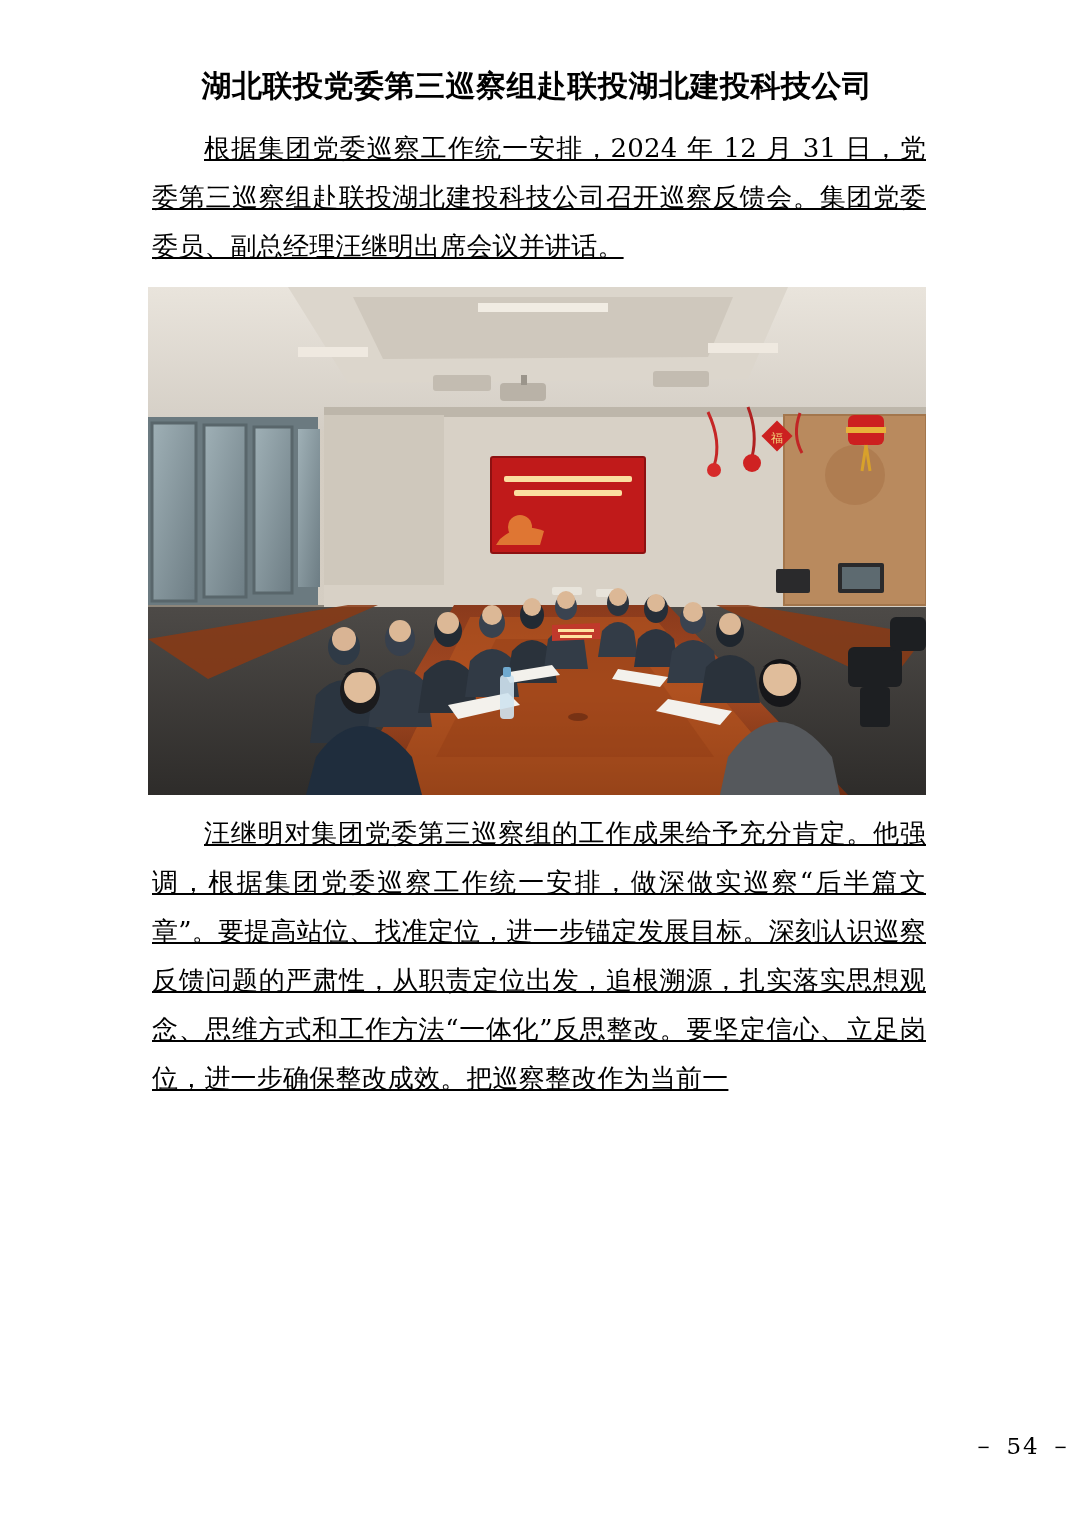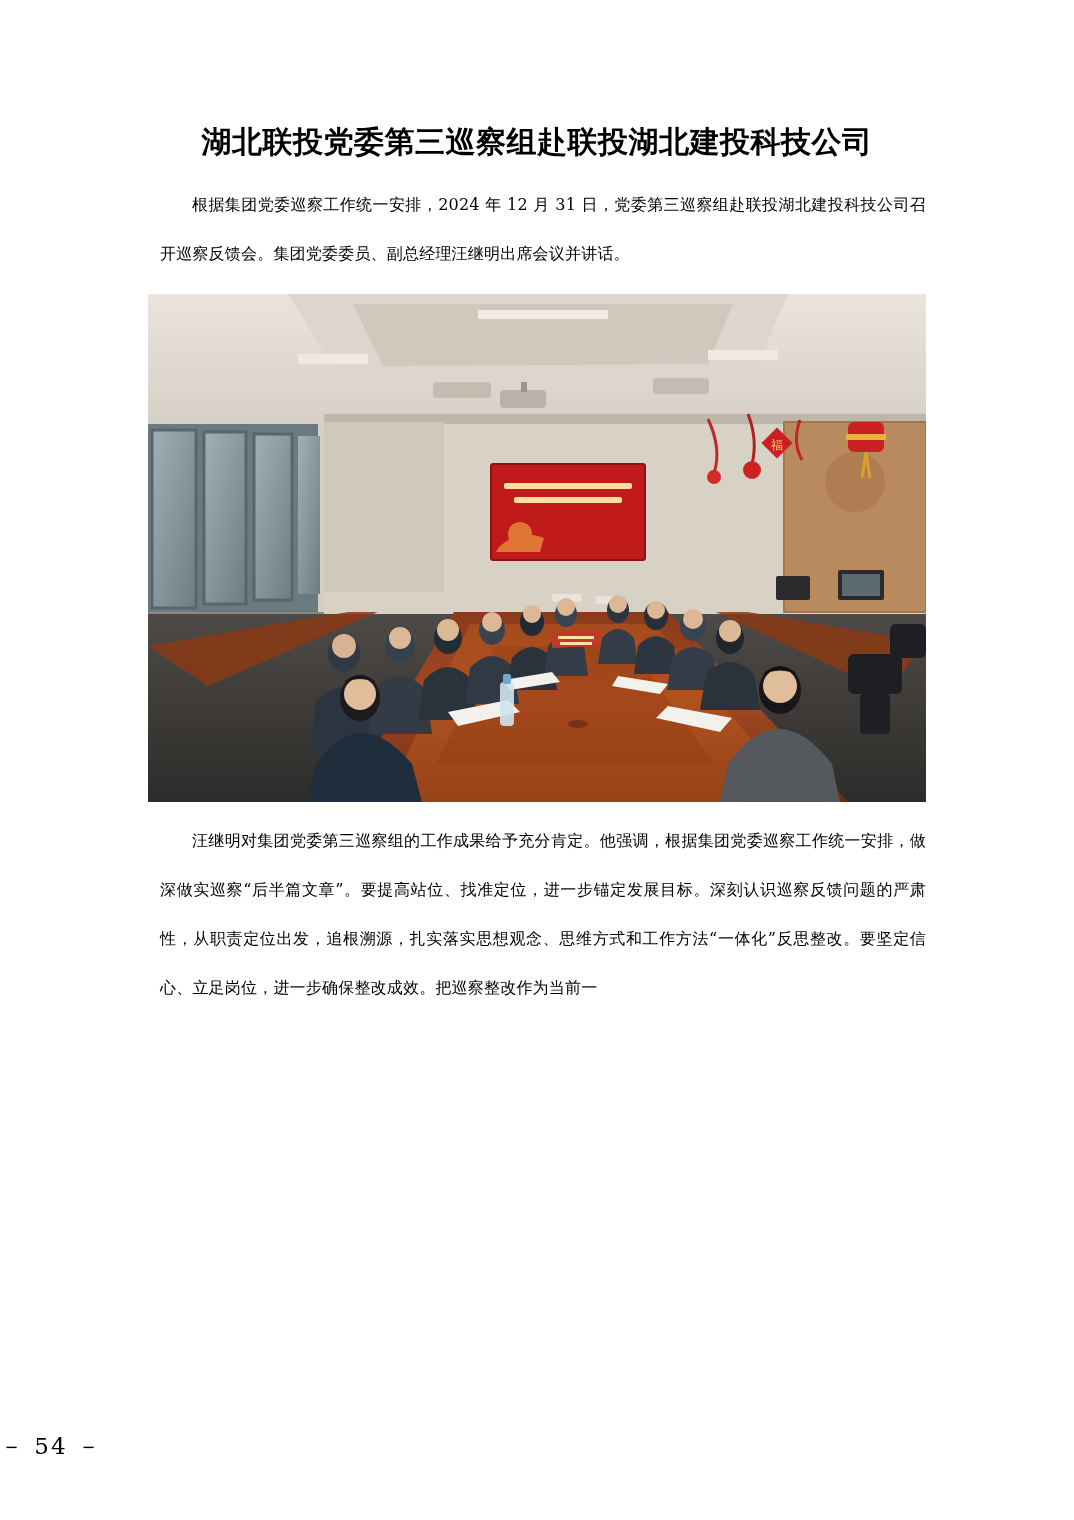--- a/index.html
+++ b/index.html
@@ -12,62 +12,63 @@
     height: 1520px;
     font-family: "Liberation Serif", serif;
     color: #000000;
     position: relative;
     overflow: hidden;
   }
   .page {
     width: 1074px;
     height: 1520px;
     box-sizing: border-box;
-    padding: 118px 148px 0 148px;
+    padding: 62px 148px 0 148px;
     position: relative;
   }
   .doc-title {
     text-align: center;
     font-family: "DejaVu Serif", serif;
     font-weight: bold;
     font-size: 30px;
     line-height: 48px;
     letter-spacing: 0.5px;
     margin: 0 0 14px 0;
     color: #000;
   }
   .doc-title .line {
     display: block;
   }
   p.body-text {
     font-family: "DejaVu Serif", serif;
-    font-size: 16px;
+    font-size: 26px;
     line-height: 49px;
     text-align: justify;
     text-justify: inter-ideograph;
-    margin: 0 0 2px 12px;
+    margin: 0 0 2px 4px;
     text-indent: 2em;
     letter-spacing: 0.2px;
+    text-decoration: underline;
   }
   .figure {
     margin: 16px 0 14px 0;
     width: 100%;
     display: block;
   }
   .figure svg {
     display: block;
     width: 100%;
     height: auto;
   }
   .page-number {
     position: absolute;
     bottom: 58px;
     left: 0;
     width: 100%;
-    text-align: left;
+    text-align: right;
     font-family: "DejaVu Serif", serif;
     font-size: 23px;
     letter-spacing: 2px;
     color: #000;
   }
 </style>
 </head>
 <body>
 
 <div class="page">

